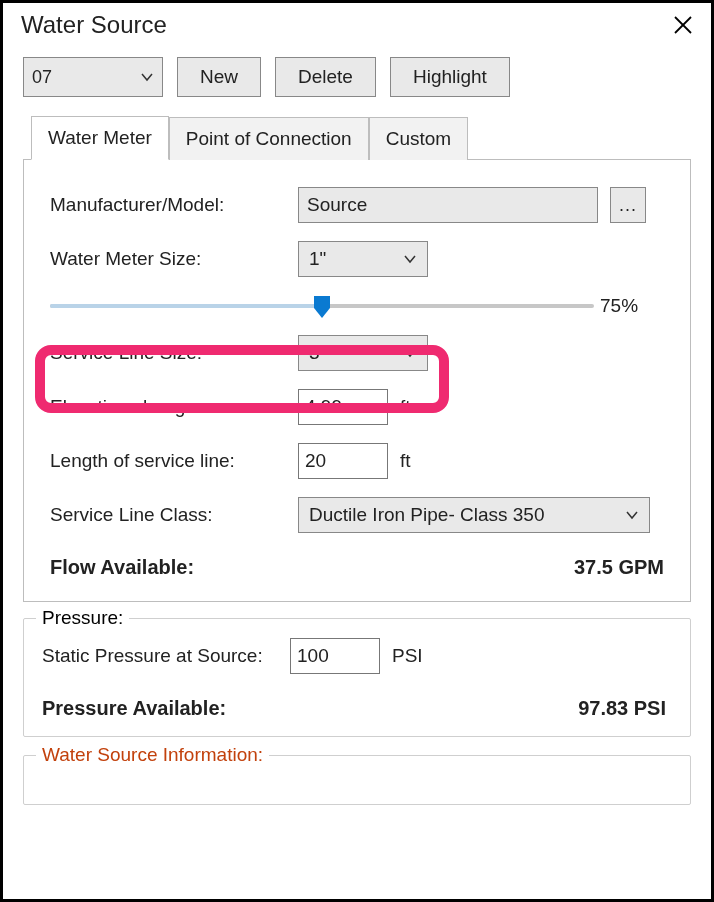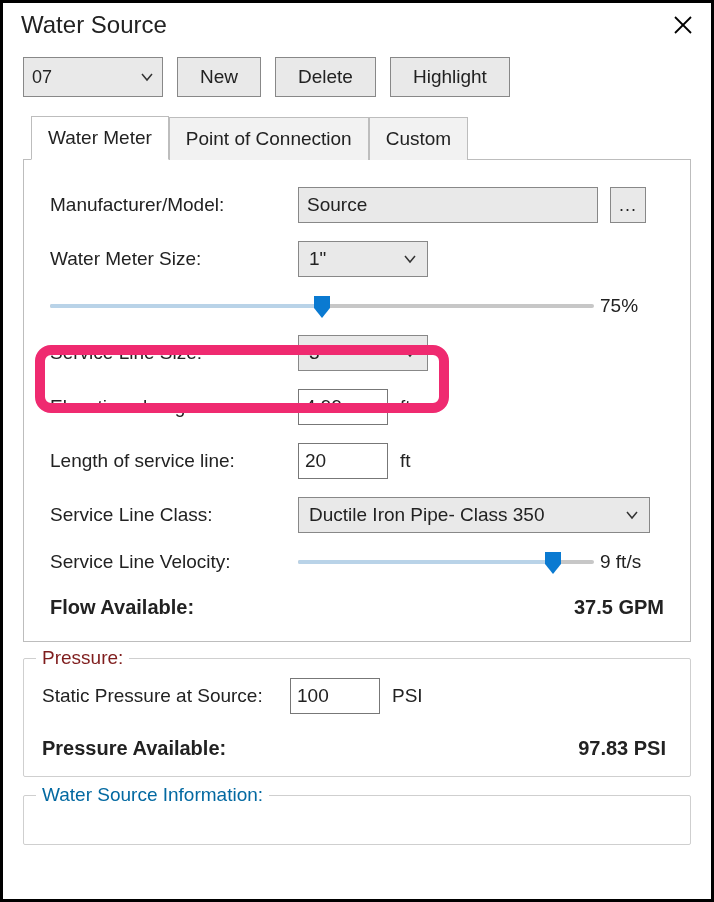--- a/index.html
+++ b/index.html
@@ -119,35 +119,35 @@
   .bold-row .bv { flex:1; text-align:right; padding-right:6px; }
   
   .group {
     margin:16px 20px 0 20px;
     border:1px solid #cfcfcf; border-radius:2px;
     padding:10px 18px 16px 18px;
     position:relative;
   }
   .group-legend {
     position:absolute; top:-12px; left:12px; background:#fff; padding:0 6px;
-    font-size:19px; color:#7f1d1d;
+    font-size:19px; color:#000000;
   }
   .group .row .label { width:248px; }
   .group .bold-row { padding-left:0; }
   .group .bold-row .bl { width:254px; }
   
   .group2 {
     margin:18px 20px 0 20px;
     border:1px solid #cfcfcf; border-radius:2px;
     padding:18px 18px 30px 18px;
     position:relative;
   }
   .group2-legend {
     position:absolute; top:-12px; left:12px; background:#fff; padding:0 6px;
-    font-size:19px; color:#0369a1;
+    font-size:19px; color:#c2410c;
   }
   
   .highlight-box {
     position:absolute;
     border:10px solid #ef2a70;
     border-radius:16px;
     pointer-events:none;
     z-index:10;
   }
 </style>
@@ -268,37 +268,20 @@
         <span>Ductile Iron Pipe- Class 350</span>
         <span class="caret">
           <svg width="14" height="14" viewBox="0 0 14 14">
               <polyline points="2,4 7,10 12,4" fill="none" stroke="#333" stroke-width="1.5"></polyline>
             </svg>
         </span>
       </div>
     </div>
   </div>
 
-  <div class="row">
-    <div class="label">Service Line Velocity:</div>
-    <div class="control">
-      <div class="slider-wrap">
-        <div class="slider-track">
-          <div class="rail"></div>
-          <div class="fill" id="velocity-fill" style="width: 86%;"></div>
-          <div class="slider-thumb" id="velocity-thumb" style="left: 86%;">
-            <svg width="16" height="22" viewBox="0 0 16 22">
-                <polygon points="0,0 16,0 16,12 8,22 0,12" fill="#0a7ad1"></polygon>
-              </svg>
-          </div>
-        </div>
-        <div class="slider-value">9 ft/s</div>
-      </div>
-    </div>
-  </div>
 
   <div class="bold-row">
     <div class="bl">Flow Available:</div>
     <div class="bv">37.5 GPM</div>
   </div>
 
 </div>
 
 <div class="group">
   <div class="group-legend">Pressure:</div>

